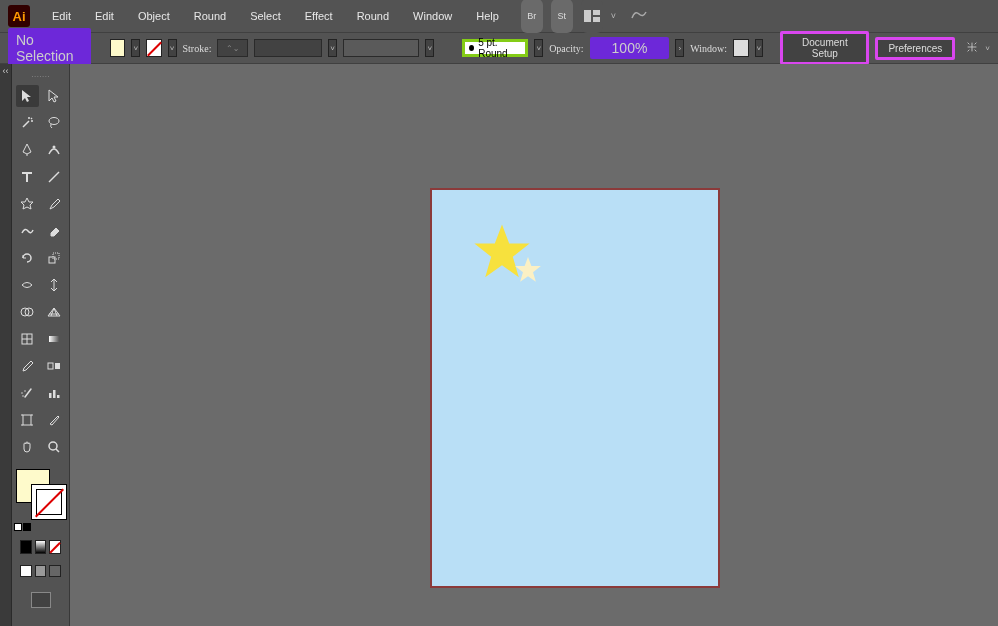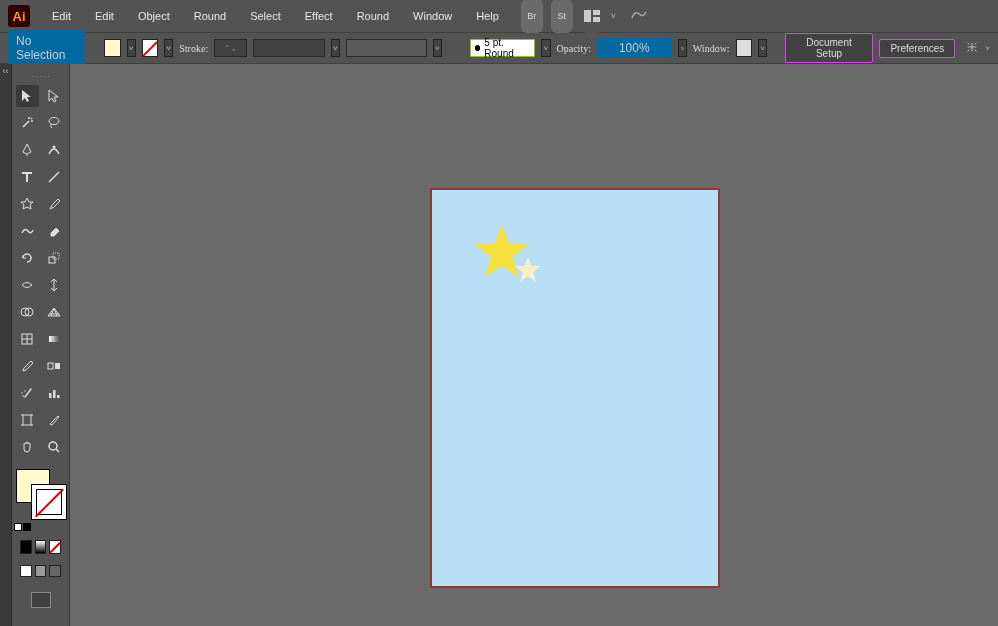--- a/index.html
+++ b/index.html
@@ -7,33 +7,33 @@
 
 
 .menubar { background: #535353; height: 28px; display: flex; align-items: center; padding: 16px 8px; gap: 4px; }
 .app-icon { width: 22px; height: 22px; background: #310000; color: #ff9a00; display: flex; align-items: center; justify-content: center; font-weight: bold; font-size: 13px; border-radius: 3px; margin-right: 8px; }
 .menu-item { padding: 4px 10px; cursor: pointer; color: #e8e8e8; }
 .menu-extras { display: flex; align-items: center; gap: 8px; margin-left: 8px; }
 .ext-icon { width: 22px; height: 34px; background: #6a6a6a; display: flex; align-items: center; justify-content: center; font-size: 9px; color: #ddd; border-radius: 6px; }
 
 
 .controlbar { background: #535353; height: 32px; display: flex; align-items: center; padding: 0 8px; gap: 6px; border-top: 1px solid #404040; border-bottom: 1px solid #404040; }
-.ctrl-label { background: #0369a1; padding: 4px 8px; border-radius: 2px; color: #ccc; font-size: 12px; }
+.ctrl-label { background: #6d28d9; padding: 4px 8px; border-radius: 2px; color: #ccc; font-size: 14px; }
 .ctrl-text { color: #ddd; font-size: 10px; font-family: Liberation Serif, serif; }
 .swatch { width: 18px; height: 18px; border: 1px solid #222; position: relative; }
 .swatch.fill { background: #fefacb; }
 .swatch.stroke-none { background: #fff; }
 .swatch.stroke-none::after { content: ""; position: absolute; width: 140%; height: 2px; background: #d00; top: 50%; left: -20%; transform: rotate(-45deg); }
 .dd-caret { width: 10px; height: 18px; background: #424242; display: flex; align-items: center; justify-content: center; font-size: 8px; color: #bbb; border: 1px solid #222;}
 .stepper { width: 36px; height: 18px; background: #424242; border: 1px solid #2a2a2a; display:flex; align-items:center; justify-content:center;}
 .wide-empty { width: 80px; height: 18px; background: #424242; border: 1px solid #2a2a2a;}
 .wide-empty.big { width: 90px; }
-.brush-chip { display:flex; align-items:center; gap:4px; background:#fff; color:#000; height:18px; padding:0 4px; border:1px solid #84cc16; font-size:10px;margin-left:22px;}
+.brush-chip { display:flex; align-items:center; gap:4px; background:#fff; color:#000; height:18px; padding:0 4px; border:3px solid #84cc16; font-size:10px;margin-left:22px;}
 .brush-chip .dot{width:6px;height:6px;background:#000;border-radius:50%;}
-.btn { background: #424242; border: 1px solid #d946ef; padding: 3px 10px; color: #ddd; font-size: 10px; border-radius: 2px; cursor: pointer; }
+.btn { background: #424242; border: 3px solid #d946ef; padding: 3px 10px; color: #ddd; font-size: 10px; border-radius: 2px; cursor: pointer; }
 
 
 .workspace { display: flex; height: calc(100% - 60px); }
 
 
 .gutter { width: 12px; background: #3a3a3a; border-right: 1px solid #2a2a2a;}
 .gutter-tab { writing-mode: horizontal-tb; font-size: 9px; color: #ccc; text-align:center; padding:2px 0;}
 
 
 .toolbar { width: 58px; background: #535353; padding: 8px 4px; display: flex; flex-direction: column; gap: 5px; border-right: 1px solid #383838;}

